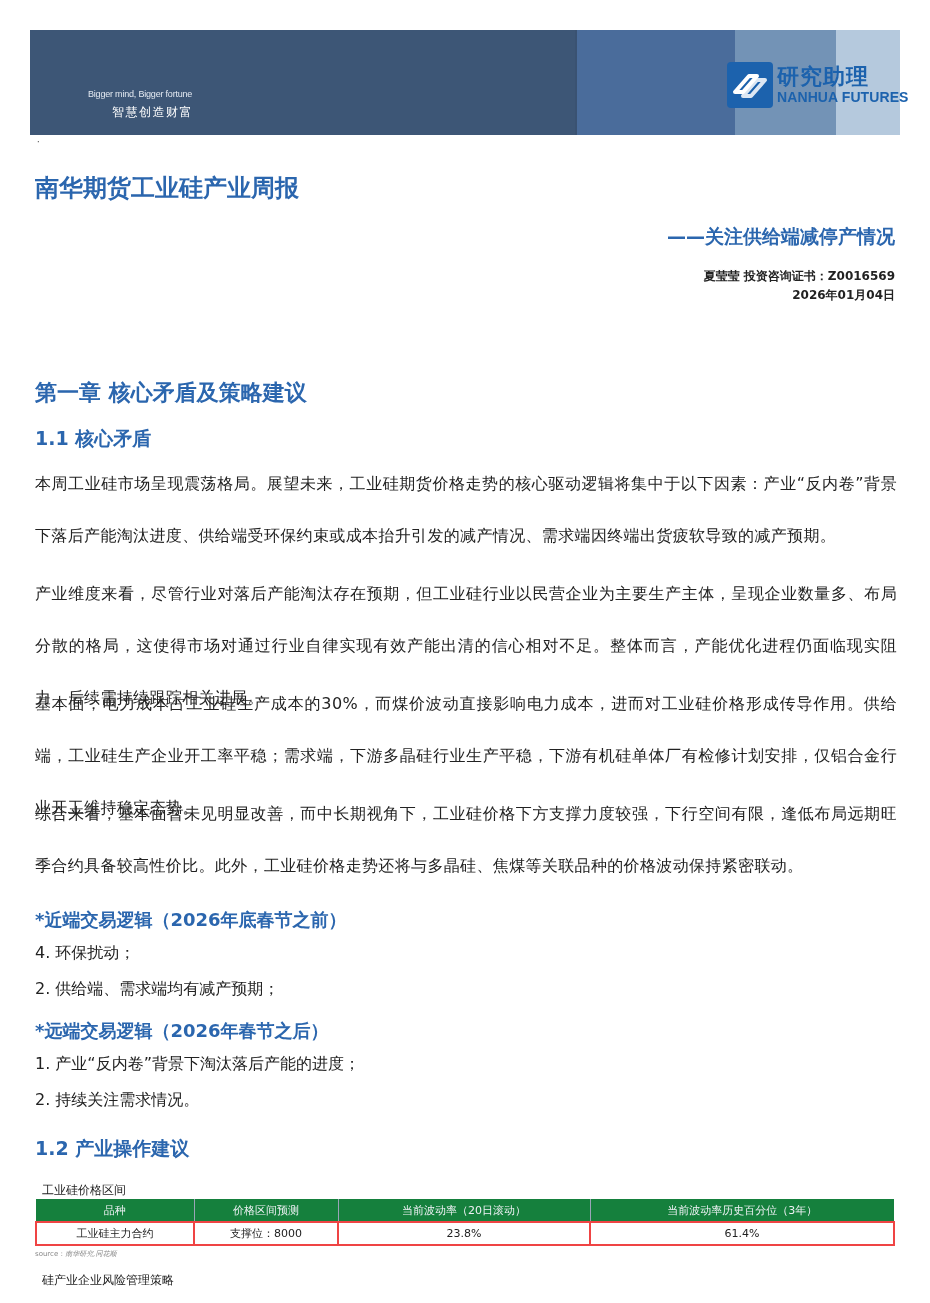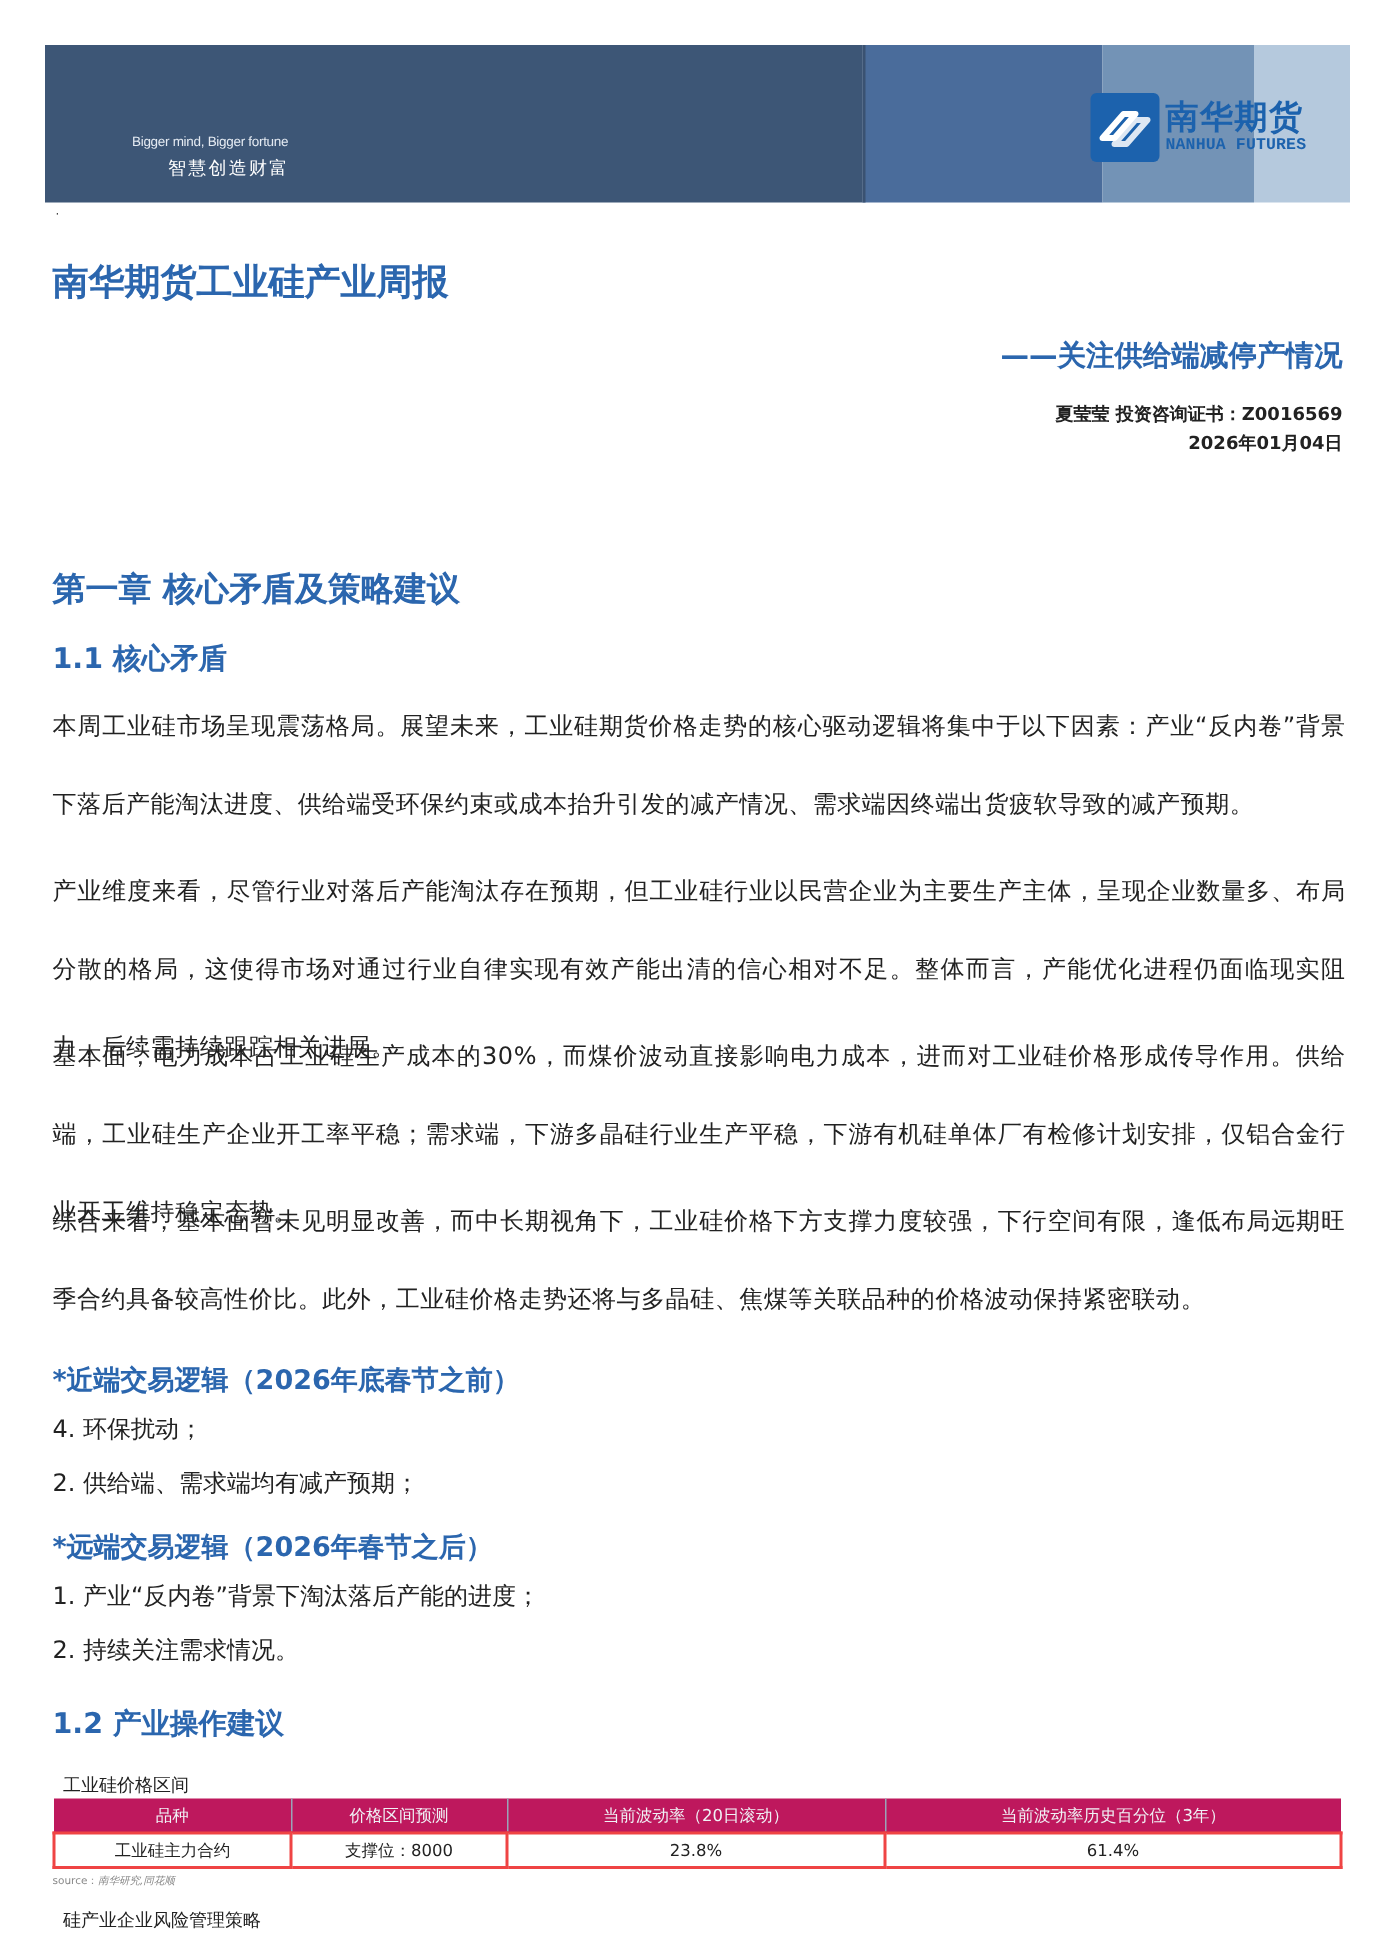--- a/index.html
+++ b/index.html
@@ -11,39 +11,39 @@
   .band2 { width: 160px; height: 100%; background: #4a6c9b; border-left: 2px solid #3a5272; }
   .band3 { width: 101px; height: 100%; background: #7393b6; }
   .band4 { width: 64px; height: 100%; background: #b5c9dd; }
   .slogan-en { position: absolute; left: 58px; top: 59px; font-size: 9px; color: #e4eaf2; letter-spacing: -0.2px; font-family: "Liberation Sans", sans-serif; }
   .slogan-cn { position: absolute; left: 82px; top: 74px; font-size: 12px; color: #ffffff; letter-spacing: 1.5px; }
   .logo { position: absolute; left: 727px; top: 62px; display: flex; align-items: center; }
   .logo-mark { width: 46px; height: 46px; background: #1c62ad; border-radius: 4px; position: relative; overflow: hidden; }
   .logo-mark svg { position: absolute; left: 0; top: 0; }
   .logo-text { margin-left: 4px; }
   .logo-cn { font-size: 22px; font-weight: bold; color: #1c62ad; letter-spacing: 1px; line-height: 24px; }
-  .logo-en { font-size: 11px; font-weight: bold; color: #1c62ad; font-family: Liberation Mono, monospace; letter-spacing: 0.1px; }
+  .logo-en { font-size: 14px; font-weight: bold; color: #1c62ad; font-family: Liberation Sans, sans-serif; letter-spacing: 0.1px; }
 
   .dot { position: absolute; left: 37px; top: 138px; font-size: 8px; color: #333; }
 
   .title { position: absolute; left: 35px; top: 172px; font-size: 24px; font-weight: bold; color: #2b66ae; letter-spacing: 0px; }
   .subtitle { position: absolute; right: 35px; top: 224px; font-size: 19px; font-weight: bold; color: #2b66ae; }
 
   .meta { position: absolute; right: 35px; top: 267px; text-align: right; font-size: 12px; font-weight: bold; color: #222; line-height: 19px; }
 
   .h1 { position: absolute; left: 35px; top: 378px; font-size: 22px; font-weight: bold; color: #2b66ae; }
   .h2 { position: absolute; left: 35px; font-size: 19px; font-weight: bold; color: #2b66ae; }
   .h3 { position: absolute; left: 35px; font-size: 18px; font-weight: bold; color: #2b66ae; }
 
   .para { position: absolute; left: 35px; width: 862px; font-size: 16px; line-height: 52px; color: #222; text-align: justify; letter-spacing: 0.35px; }
   .li { position: absolute; left: 35px; font-size: 16px; color: #222; }
 
   .tbl-caption { position: absolute; left: 42px; top: 1182px; font-size: 12px; color: #222; }
   table.tbl { position: absolute; left: 35px; top: 1199px; width: 860px; border-collapse: collapse; font-size: 11px; }
-  table.tbl th { background: #be185d; color: #f0f2f6; font-weight: normal; height: 23px; text-align: center; border-right: 1px solid #9aa4b8; margin-top: 19px; }
+  table.tbl th { background: #15803d; color: #f0f2f6; font-weight: normal; height: 23px; text-align: center; border-right: 1px solid #9aa4b8; margin-top: 19px; }
   table.tbl th:last-child { border-right: none; }
   table.tbl td { height: 23px; text-align: center; color: #222; border: 2px solid #ef4444; }
   .source { position: absolute; left: 35px; top: 1249px; font-size: 7px; color: #888; }
   .source i { font-style: italic; }
   .section-end { position: absolute; left: 42px; top: 1272px; font-size: 12px; color: #222; }
 </style>
 </head>
 <body>
 
 <div class="banner">
@@ -56,21 +56,21 @@
   <div class="band4"></div>
 </div>
 <div class="logo">
   <div class="logo-mark">
     <svg width="46" height="46" viewBox="0 0 46 46">
       <path d="M8 30 L22 14 L30 14 L16 30 Z" fill="none" stroke="#ffffff" stroke-width="4" stroke-linejoin="round"></path>
       <path d="M16 34 L30 18 L38 18 L24 34 Z" fill="none" stroke="#ffffff" stroke-width="4" stroke-linejoin="round" opacity="0.85"></path>
     </svg>
   </div>
   <div class="logo-text">
-    <div class="logo-cn">南华期货</div>
+    <div class="logo-cn">研究助理</div>
     <div class="logo-en">NANHUA FUTURES</div>
   </div>
 </div>
 
 <div class="dot">·</div>
 
 <div class="title">南华期货工业硅产业周报</div>
 <div class="subtitle">——关注供给端减停产情况</div>
 
 <div class="meta">

